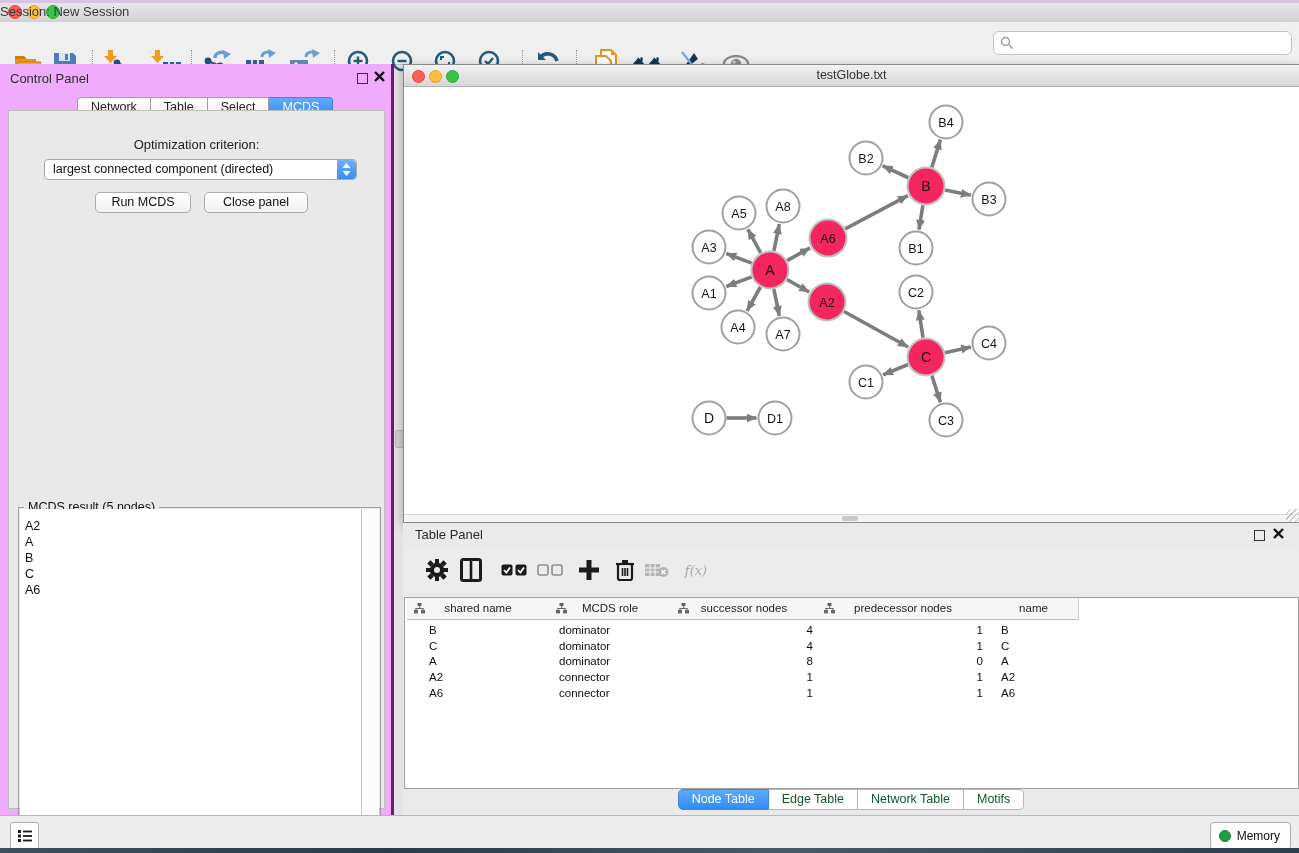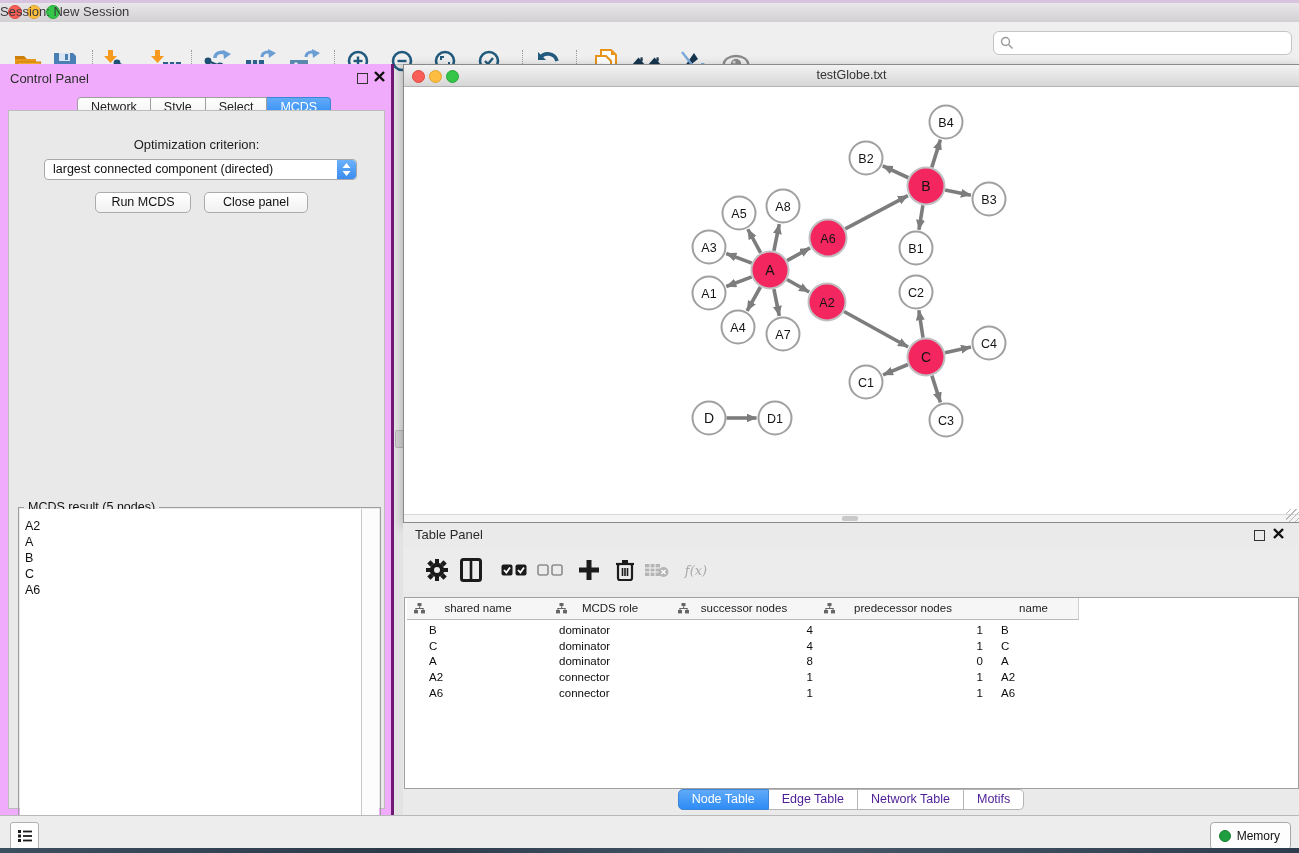--- a/index.html
+++ b/index.html
@@ -67,21 +67,21 @@
   #fx-label{font-family:"DejaVu Serif",serif;font-style:italic;font-size:13px;color:#a9a9a9;}
   #node-table{position:absolute;left:1px;top:74px;width:893px;height:190px;background:#fff;border:1px solid #a0a0a0;overflow:hidden;}
   #nt-header{position:absolute;left:0;top:0;height:22px;}
   .nt-hcell{position:absolute;top:0;height:21px;background:#f6f6f6;border-right:1px solid #cfcfcf;border-bottom:1px solid #b9b9b9;font-size:11.5px;color:#222;}
   .nt-hcell .lbl{position:absolute;left:0;right:0;top:4px;text-align:center;}
   .nt-hcell svg{position:absolute;left:7px;top:5px;}
   #nt-rows{position:absolute;left:0;top:26px;right:0;font-size:11.5px;color:#0d0d0d;}
   .nt-row{position:relative;height:15.7px;}
   .nt-cell{position:absolute;top:0;white-space:nowrap;}
   #tp-tabs{position:absolute;left:0;right:0;top:266px;height:21px;display:flex;justify-content:center;}
-  .tp-tab{height:19px;line-height:19px;padding:0 13px;font-size:12.5px;color:#4c1d95;background:#fff;border:1px solid #b5b5b5;border-left:none;cursor:pointer;}
+  .tp-tab{height:19px;line-height:19px;padding:0 13px;font-size:12.5px;color:#14532d;background:#fff;border:1px solid #b5b5b5;border-left:none;cursor:pointer;}
   .tp-tab:first-child{border-left:1px solid #b5b5b5;border-radius:5px 0 0 5px;}
   .tp-tab:last-child{border-radius:0 5px 5px 0;}
   .tp-tab.active{background:linear-gradient(#60aaf8,#2e8cf6);color:#fff;border-color:#3d85d6;}
 
   
   #statusbar{left:0;top:815px;width:1299px;height:33px;background:#ededed;border-top:1px solid #b9b9b9;}
   #list-btn{position:absolute;left:10px;top:6px;width:27px;height:26px;background:#fdfdfd;border:1px solid #b0b0b0;border-radius:3px;display:flex;align-items:center;justify-content:center;cursor:pointer;}
   #memory-btn{position:absolute;right:8px;top:6px;height:26px;padding:0 10px 0 8px;background:#fdfdfd;border:1px solid #a9a9a9;border-radius:4px;display:flex;align-items:center;gap:6px;font-size:12px;color:#111;cursor:pointer;}
   #memory-dot{width:10px;height:10px;border-radius:50%;background:#1e9e3e;border:1px solid #158030;}
   #desktop-strip{left:0;top:848px;width:1299px;height:5px;background:linear-gradient(90deg,#3c4f61,#2b3a49 30%,#46596b 60%,#2e3d4d);}
@@ -272,21 +272,21 @@
 
   <div class="abs" id="control-panel">
     <div id="cp-title">Control Panel</div>
     <div class="panel-float" style="left:357px"></div>
     <svg class="panel-close" style="left:374px" width="11" height="11" viewBox="0 0 11 11">
         <line x1="1" y1="1" x2="10" y2="10" stroke="#111" stroke-width="2.4"></line>
         <line x1="10" y1="1" x2="1" y2="10" stroke="#111" stroke-width="2.4"></line>
       </svg>
     <div id="cp-tabs">
       <div class="cp-tab">Network</div>
-      <div class="cp-tab">Style</div>
+      <div class="cp-tab">Table</div>
       <div class="cp-tab">Select</div>
       <div class="cp-tab active">MCDS</div>
     </div>
     <div id="cp-body">
       <div id="opt-label">Optimization criterion:</div>
       <div id="criterion">
         <span class="val">largest connected component (directed)</span>
         <span class="stepper">
           <svg width="11" height="15" viewBox="0 0 11 15">
               <path d="M5.5 1L9.5 6H1.5z" fill="#fff"></path>

